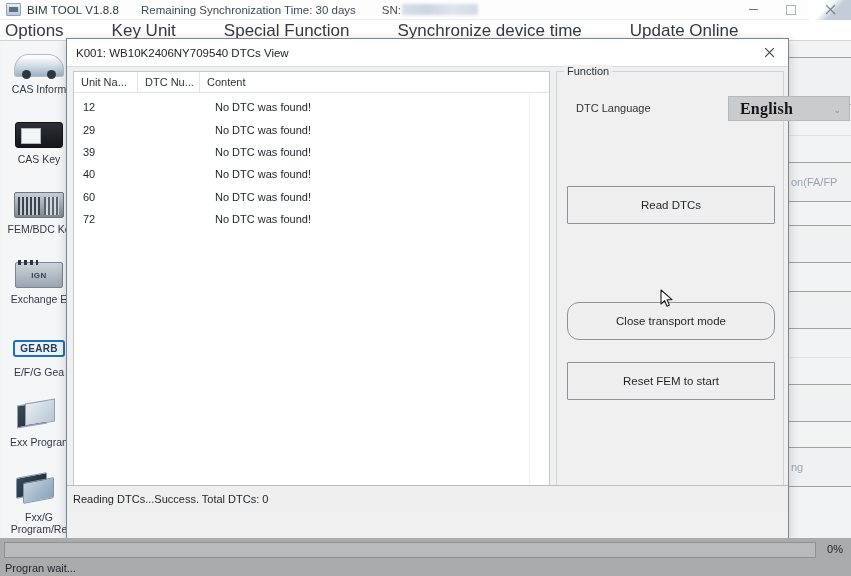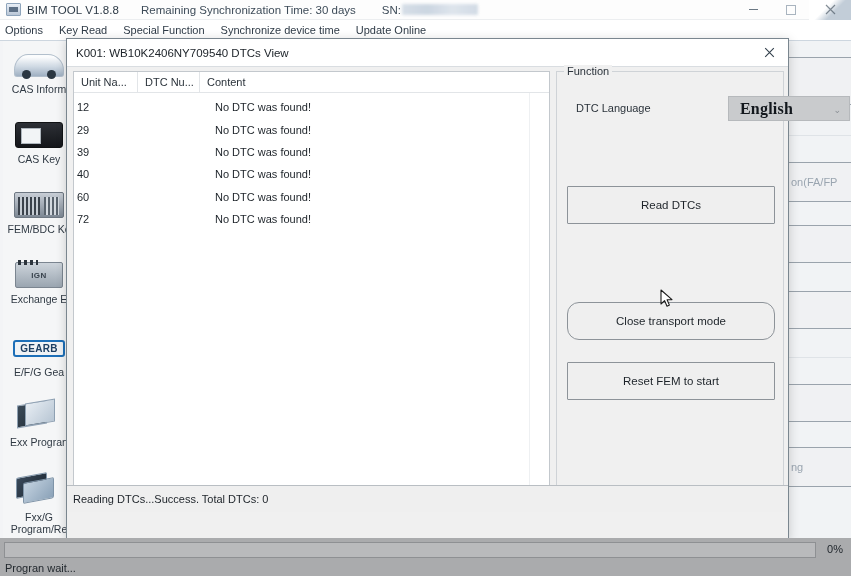--- a/index.html
+++ b/index.html
@@ -108,23 +108,23 @@
   .menubar {
     position: absolute;
     left: 0; top: 20px;
     width: 851px; height: 21px;
     background: #ffffff;
     display: flex;
     align-items: center;
     border-bottom: 1px solid #cdd6df;
   }
   .menu-item {
-    font-size: 11px;
+    font-size: 17px;
     color: #2f3b47;
-    padding: 0 8px;
+    padding: 0 24px;
     height: 21px;
     line-height: 21px;
     white-space: nowrap;
   }
   .menu-item:first-child { padding-left: 5px; }
 
   
   .sidebar {
     position: absolute;
     left: 3px; top: 41px;
@@ -356,21 +356,21 @@
   .th.c1 { width: 62px; }
   .th.c2 { width: 349px; border-right: none; }
   .trow {
     display: flex;
     height: 22.4px;
     align-items: center;
   }
   .td {
     font-size: 11px;
     color: #1d2329;
-    padding-left: 3px;
+    padding-left: 9px;
     white-space: nowrap;
     overflow: hidden;
   }
   .td.c0 { width: 64px; }
   .td.c1 { width: 62px; }
   .td.c2 { width: 349px; padding-left: 15px; }
   .col-div {
     position: absolute;
     top: 21px; bottom: 0;
     width: 1px;
@@ -517,21 +517,21 @@
       <div class="win-btn close">
         <svg width="13" height="13" viewBox="0 0 13 13">
           <path d="M2 2 L11 11 M11 2 L2 11" stroke="#44525f" stroke-width="1.2" fill="none"></path>
         </svg>
       </div>
     </div>
   </div>
 
   <div class="menubar">
     <div class="menu-item">Options</div>
-    <div class="menu-item">Key Read</div>
+    <div class="menu-item">Key Unit</div>
     <div class="menu-item">Special Function</div>
     <div class="menu-item">Synchronize device time</div>
     <div class="menu-item">Update Online</div>
   </div>
 
   <div class="bg-panel">
     <div class="bg-panel-inner">
       <div class="bg-btn" style="top:10px;height:48px;"></div>
       <div class="bg-sep" style="top:88px;"></div>
       <div class="bg-btn" style="top:115px;height:40px;">on(FA/FP</div>

